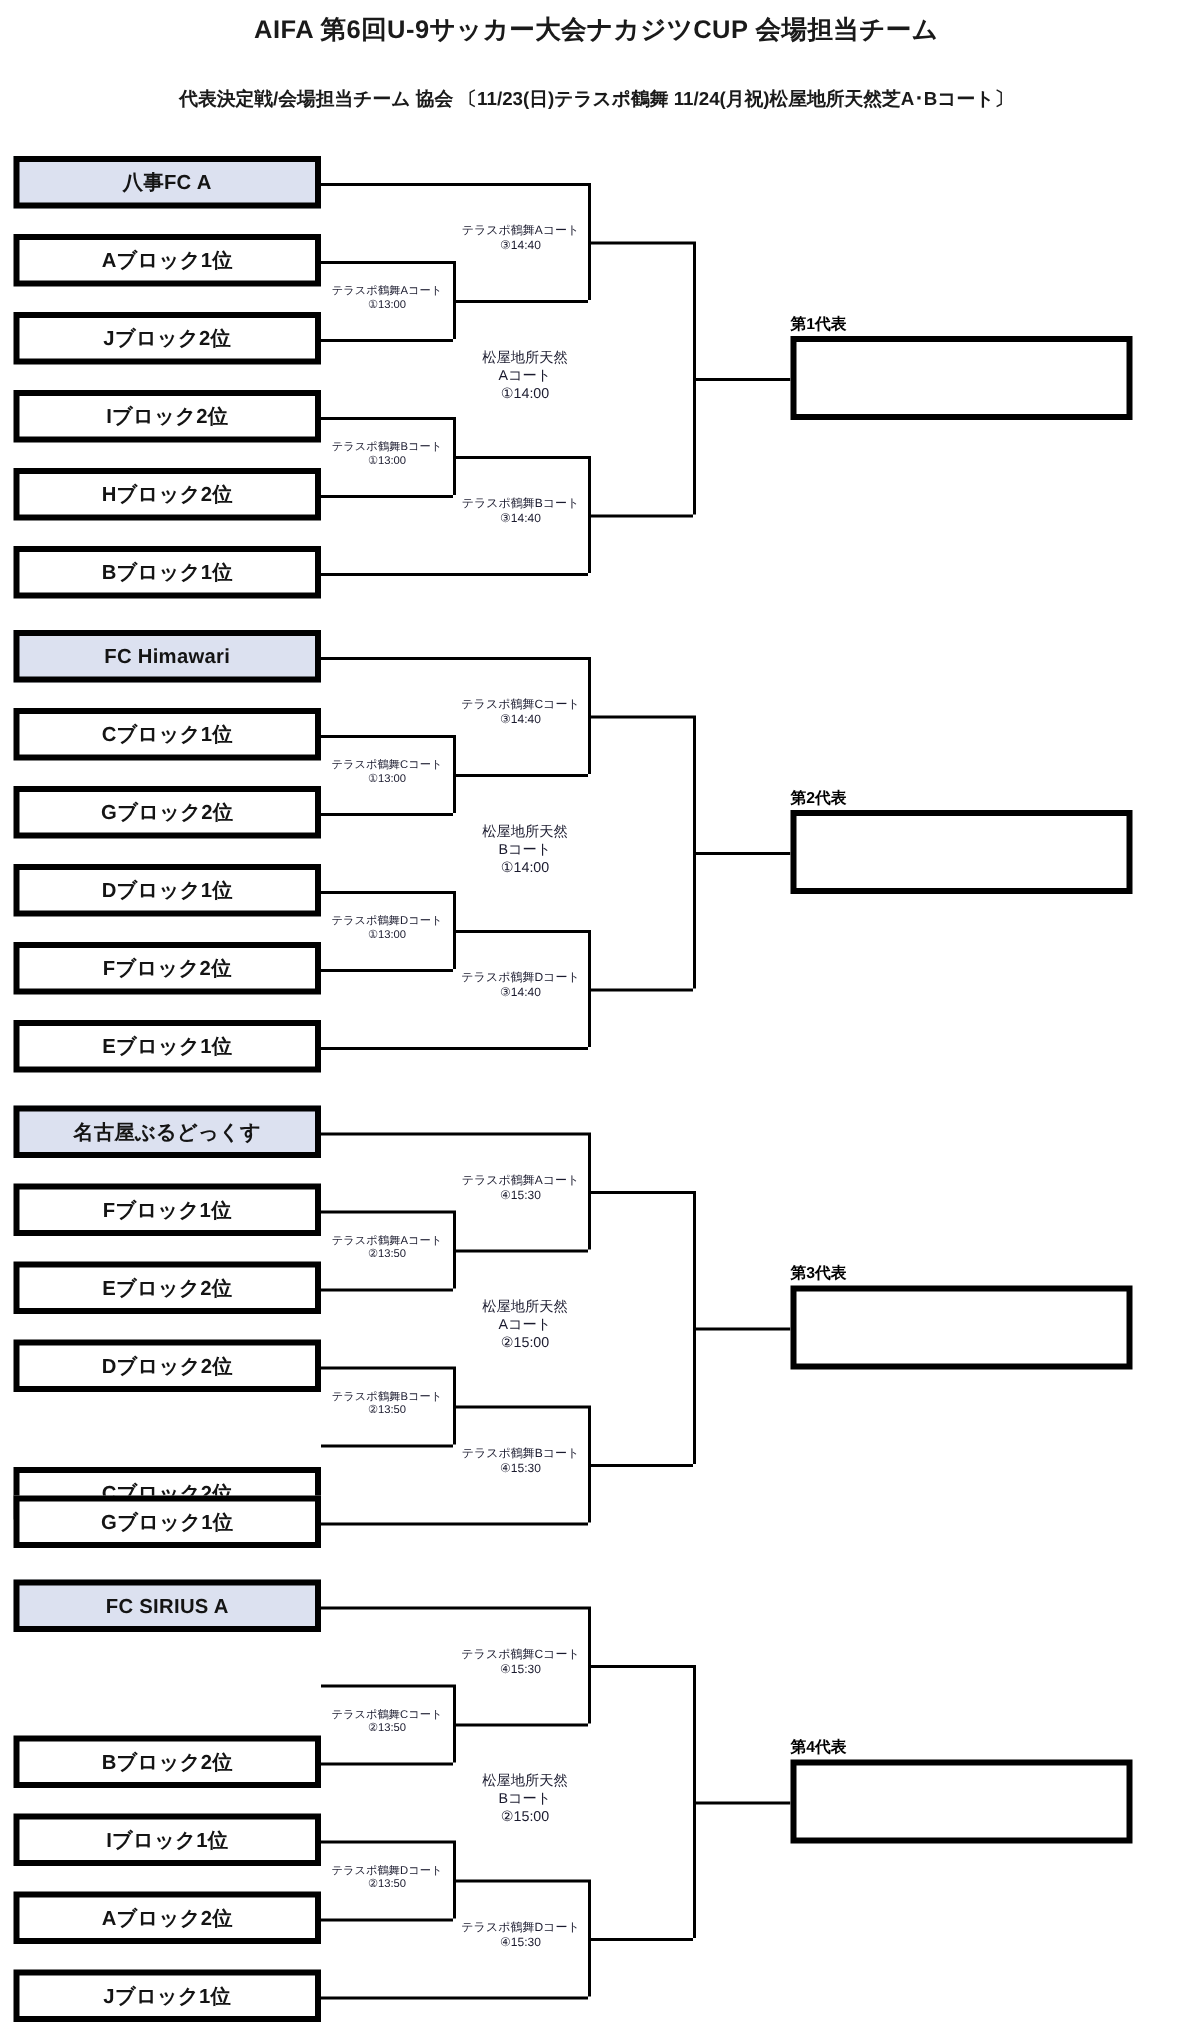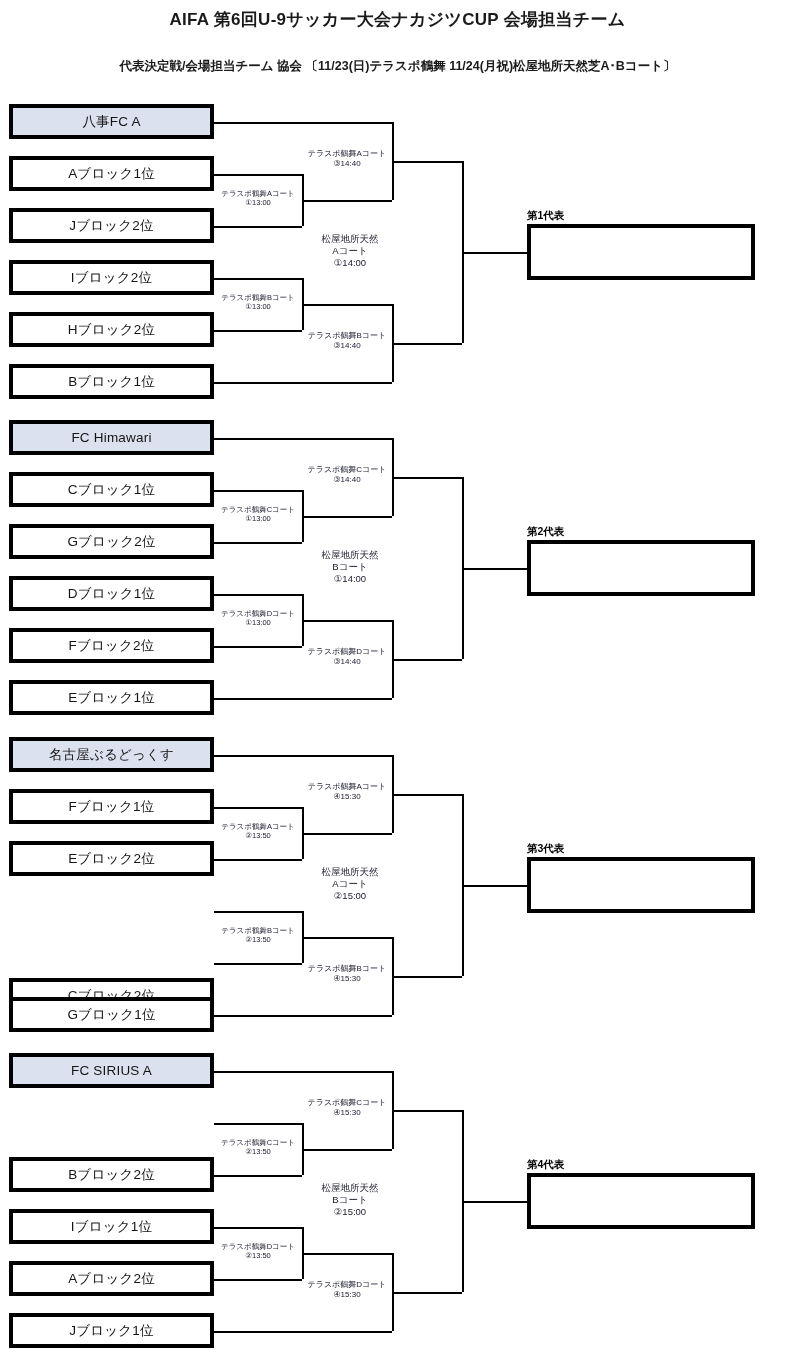--- a/index.html
+++ b/index.html
@@ -61,21 +61,21 @@
     background: #ffffff;
     display: flex;
     align-items: center;
     justify-content: center;
   }
   .team-box.seeded {
     background: #dce1f0;
   }
   .team-label {
     font-size: 13.5px;
-    font-weight: 400;
+    font-weight: 700;
     color: #141414;
     letter-spacing: 0.2px;
     white-space: nowrap;
     line-height: 1;
   }
 
   
   .line-h {
     position: absolute;
     height: 0;
@@ -247,20 +247,23 @@
     <div class="rep-box" style="top: 539.5px;"></div>
     <div class="team-box seeded" style="top: 737px; align-items: center;">
       <span class="team-label">名古屋ぶるどっくす</span>
     </div>
     <div class="team-box" style="top: 789px;">
       <span class="team-label">Fブロック1位</span>
     </div>
     <div class="team-box" style="top: 841px;">
       <span class="team-label">Eブロック2位</span>
     </div>
+    <div class="team-box" style="top: 893px;">
+      <span class="team-label">Dブロック2位</span>
+    </div>
     <div class="team-box" style="top: 945px; margin-top: 33px;">
       <span class="team-label">Cブロック2位</span>
     </div>
     <div class="team-box" style="top: 997px;">
       <span class="team-label">Gブロック1位</span>
     </div>
     <div class="line-h" style="left: 214px; top: 806.5px; width: 88px;"></div>
     <div class="line-h" style="left: 214px; top: 858.5px; width: 88px;"></div>
     <div class="line-v" style="left: 302px; top: 806.5px; height: 52px;"></div>
     <div class="match-label " style="left: 216px; top: 821.5px; width: 84px;">

